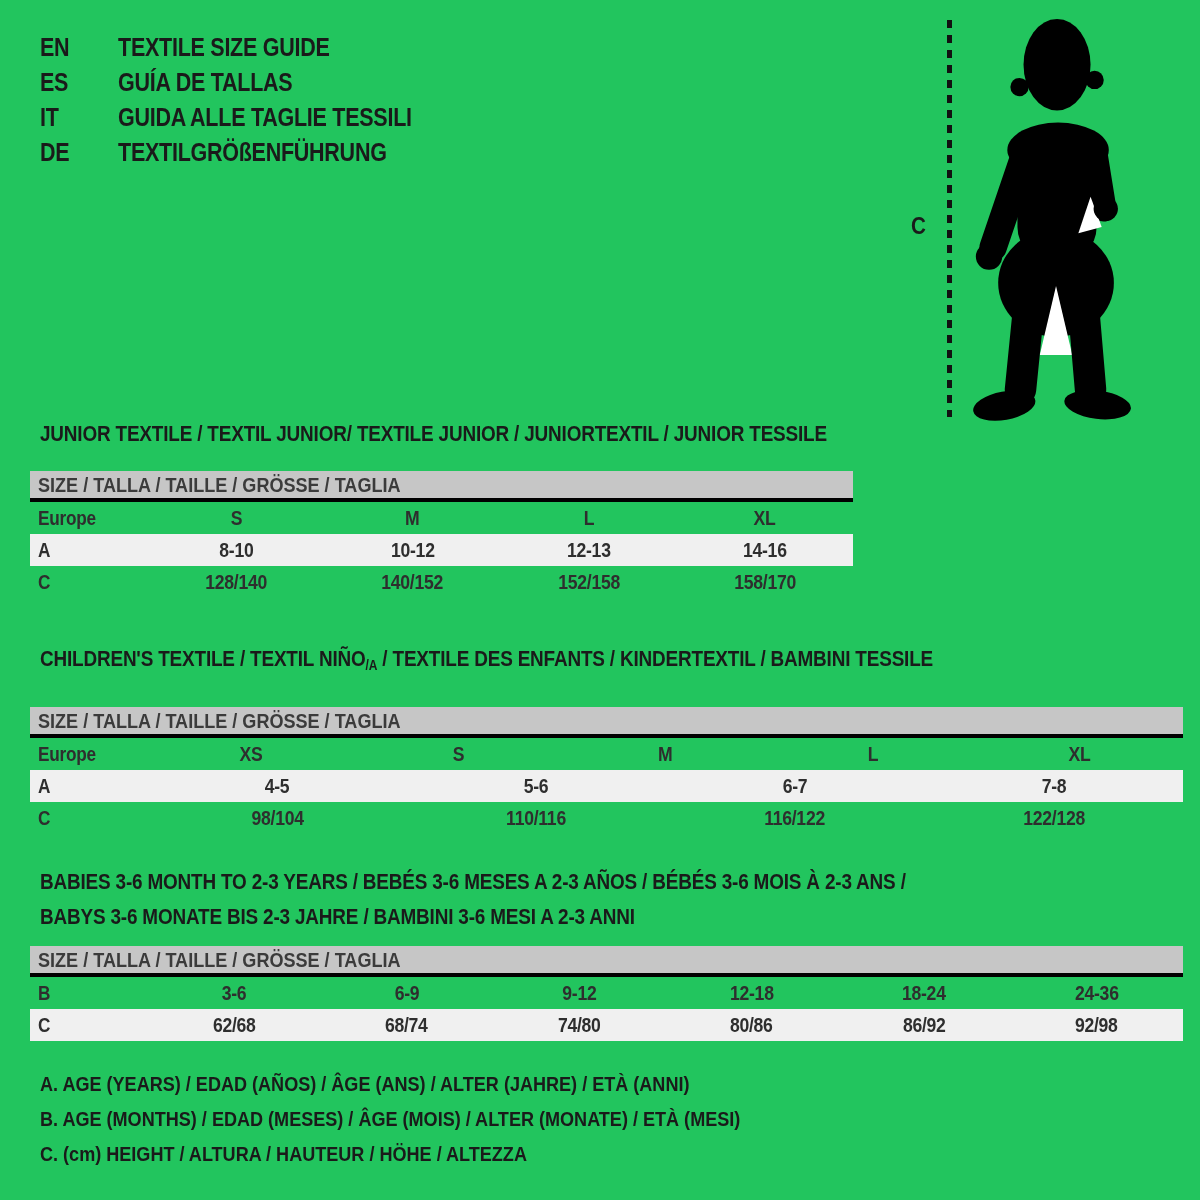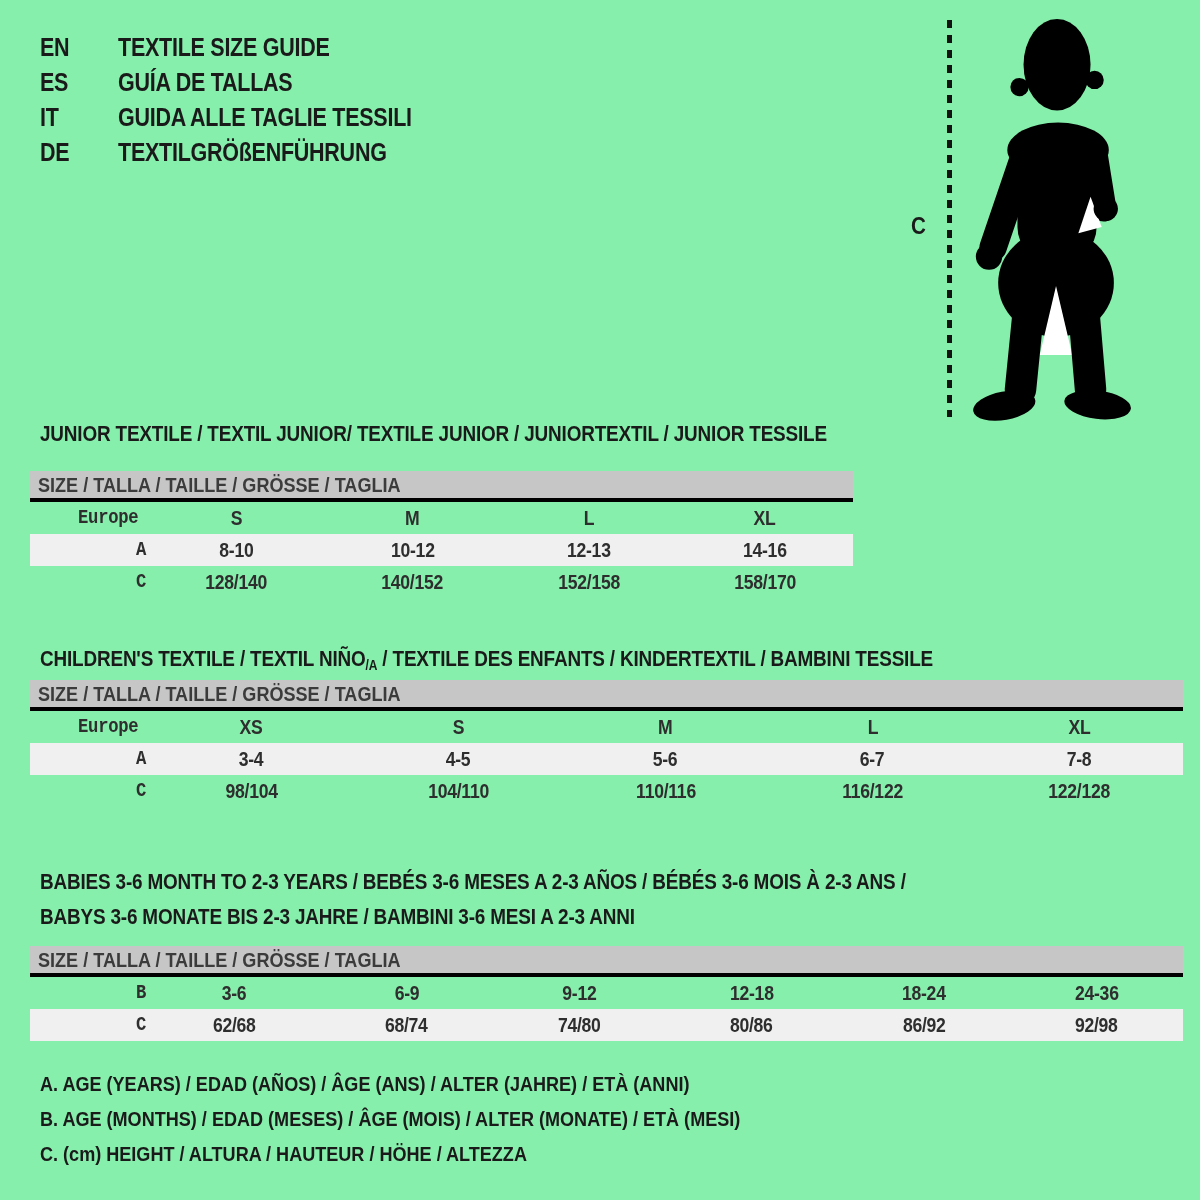--- a/index.html
+++ b/index.html
@@ -1,17 +1,17 @@
 <!DOCTYPE html>
 <html><head>
 <meta charset="utf-8">
 <style>
   html,body { margin:0; padding:0; background:#fff; }
   .page {
-    position:relative; width:1200px; height:1200px; background:#86efac;
+    position:relative; width:1200px; height:1200px; background:#22c55e;
     font-family:"Liberation Sans", sans-serif; font-weight:bold; color:#1a1a1a;
     overflow:hidden;
   }
   .cond { display:inline-block; transform:scaleX(0.86); transform-origin:0 50%; white-space:nowrap; }
   .ccond { display:inline-block; transform:scaleX(0.88); white-space:nowrap; }
 
   
   .langs { position:absolute; left:40px; top:30px; }
   .lang-row { display:flex; height:35px; line-height:35px; font-size:25px; letter-spacing:-0.3px; }
   .lang-code { width:78px; }
@@ -24,32 +24,32 @@
   .measure-label { position:absolute; left:911px; top:212px; font-size:24px; }
   .baby-svg { position:absolute; left:972px; top:16px; }
 
   
   .section { position:absolute; left:30px; }
   .sec1 { top:420px; width:823px; }
   .sec2 { top:645px; width:1153px; }
   .sec3 { top:864px; width:1153px; }
   .sec-title { padding-left:10px; font-size:22px; line-height:27px; letter-spacing:-0.2px; }
   .gap1 { margin-bottom:24px; }
-  .gap2 { margin-bottom:5px; }
+  .gap2 { margin-bottom:32px; }
   .gap3 { margin-bottom:12px; }
   .title-line { height:35px; line-height:35px; }
   .title-sub { font-size:14px; position:relative; top:4px; }
 
   .size-bar {
     height:27px; line-height:27px; background:#c6c6c6; border-bottom:4px solid #000000;
     padding-left:8px; font-size:21px; color:#3b3b3b;
   }
   .trow { display:flex; height:32px; line-height:32px; font-size:20px; color:#2e2e2e; letter-spacing:-0.3px; }
   .trow.shade { background:#f0f0f0; }
-  .tlabel { width:110px; padding-left:8px; text-align:right;font-family:Liberation Mono, monospace; }
+  .tlabel { width:110px; padding-left:8px; text-align:left; }
   .tcell { flex:1 1 0; text-align:center; }
 
   
   .legend { position:absolute; left:40px; top:1066px; }
   .legend-line { height:35px; line-height:35px; font-size:21px; }
 </style>
 </head>
 <body>
 
 <div class="page">
@@ -128,30 +128,28 @@
     <div class="trow">
       <div class="tlabel"><span class="cond">Europe</span></div>
       <div class="tcell"><span class="ccond">XS</span></div>
       <div class="tcell"><span class="ccond">S</span></div>
       <div class="tcell"><span class="ccond">M</span></div>
       <div class="tcell"><span class="ccond">L</span></div>
       <div class="tcell"><span class="ccond">XL</span></div>
     </div>
     <div class="trow shade">
       <div class="tlabel"><span class="cond">A</span></div>
-      <div class="tcell"><span class="ccond">3-4</span></div>
       <div class="tcell"><span class="ccond">4-5</span></div>
       <div class="tcell"><span class="ccond">5-6</span></div>
       <div class="tcell"><span class="ccond">6-7</span></div>
       <div class="tcell"><span class="ccond">7-8</span></div>
     </div>
     <div class="trow">
       <div class="tlabel"><span class="cond">C</span></div>
       <div class="tcell"><span class="ccond">98/104</span></div>
-      <div class="tcell"><span class="ccond">104/110</span></div>
       <div class="tcell"><span class="ccond">110/116</span></div>
       <div class="tcell"><span class="ccond">116/122</span></div>
       <div class="tcell"><span class="ccond">122/128</span></div>
     </div>
   </div>
 
   <div class="section sec3">
     <div class="sec-title gap3">
       <div class="title-line"><span class="cond">BABIES 3-6 MONTH TO 2-3 YEARS / BEBÉS 3-6 MESES A 2-3 AÑOS / BÉBÉS 3-6 MOIS À 2-3 ANS /</span></div>
       <div class="title-line"><span class="cond">BABYS 3-6 MONATE BIS 2-3 JAHRE / BAMBINI 3-6 MESI A 2-3 ANNI</span></div>

